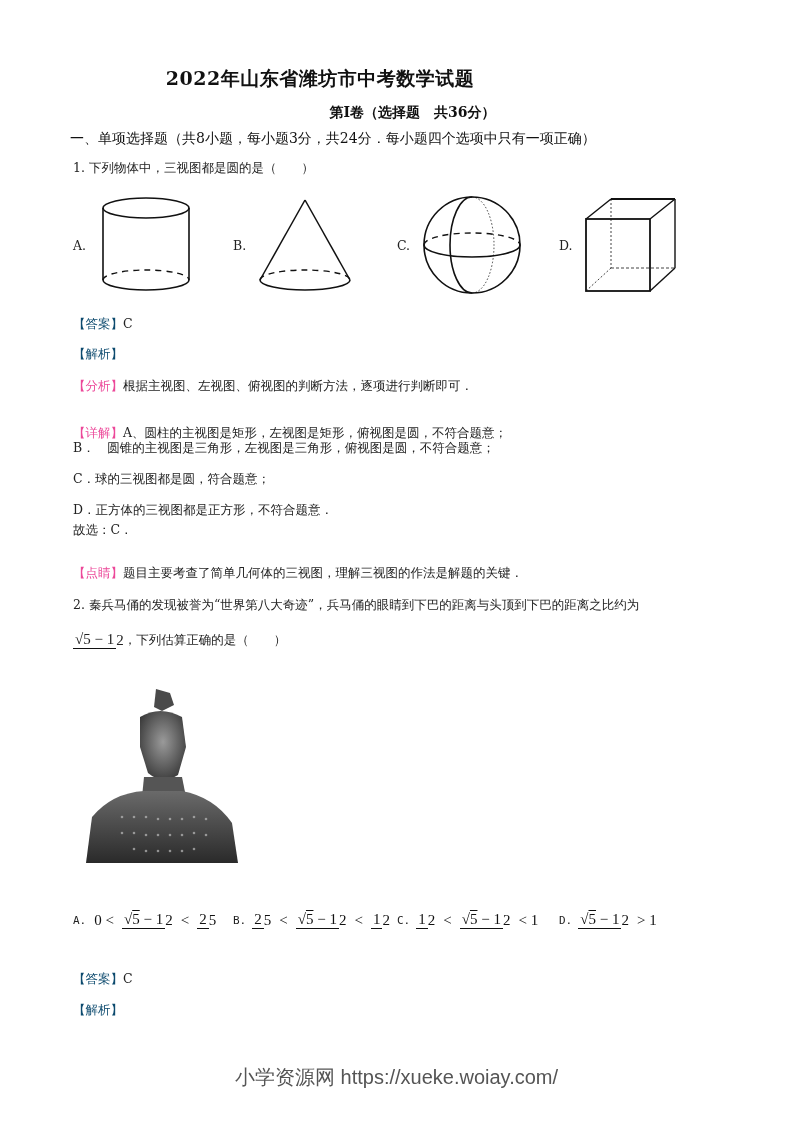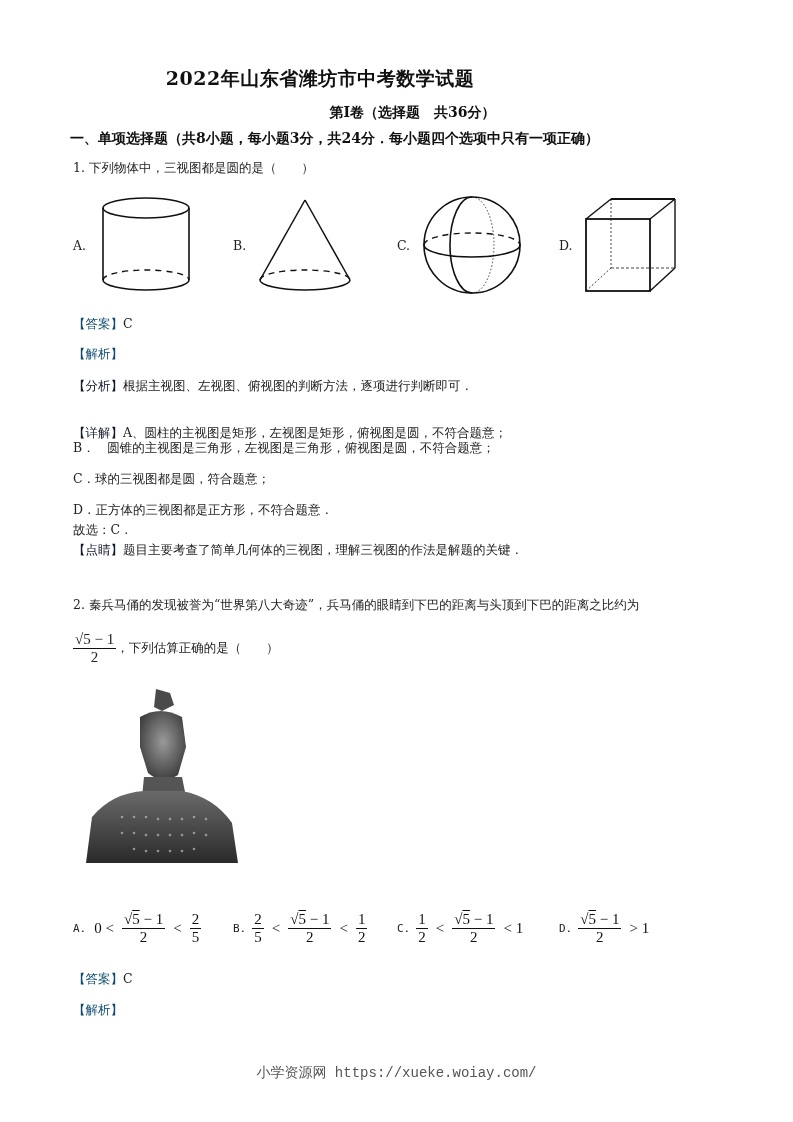--- a/index.html
+++ b/index.html
@@ -11,43 +11,43 @@
     .abs { position: absolute; }
     .title {
       left: 0; width: 640px; top: 66px; text-align: center;
       font-size: 19px; font-weight: bold; letter-spacing: 0.5px;
     }
     .subtitle {
       left: 16px; width: 793px; top: 104px; text-align: center;
       font-size: 14px; font-weight: bold;
     }
     .section {
-      left: 70px; top: 130px; font-size: 14px; font-weight: bold; white-space: nowrap;
+      left: 70px; top: 130px; font-size: 14px; font-weight: normal; white-space: nowrap;
     }
     .line {
       left: 73px; font-size: 12.5px; white-space: nowrap; color: #222;
     }
     .tag { color: #0c4a6e; }
-    .tag-dark { color: #0f172a; }
+    .tag-dark { color: #ec4899; }
     .opt-label { font-size: 12.5px; color: #222; }
     .frac {
-      display: inline-flex; flex-direction: column; align-items: center;
+      display: inline-flex; align-items: center;
       vertical-align: middle; font-family: "Liberation Serif", serif; font-size: 15px;
       line-height: 1.05;
     }
     .frac .num { border-bottom: 1px solid #111; padding: 0 2px; }
     .frac .den { padding-top: 1px; }
     .sqrt { text-decoration: overline; }
     .math { font-family: "Liberation Serif", serif; font-size: 15px; vertical-align: middle; padding: 0 2px;}
     .choice {
       display: flex; align-items: center; gap: 6px; white-space: nowrap;
     }
     .footer {
       left: 0; width: 793px; top: 1064px; text-align: center;
-      font-family: Liberation Mono, monospace; font-size: 14px; color: #555;
+      font-family: Liberation Sans, sans-serif; font-size: 20px; color: #555;
     }
     .warrior {
       left: 82px; top: 687px; width: 158px; height: 180px;
     }
   </style>
 </head>
 <body>
 
 <div class="abs title">2022年山东省潍坊市中考数学试题</div>
 <div class="abs subtitle">第Ⅰ卷（选择题　共36分）</div>
@@ -104,21 +104,21 @@
 <div class="abs line" style="top:378px;">
   <span class="tag-dark">【分析】</span><span>根据主视图、左视图、俯视图的判断方法，逐项进行判断即可．</span>
 </div>
 <div class="abs line" style="top:409px;margin-top:16px;">
   <span class="tag-dark">【详解】</span><span>A、圆柱的主视图是矩形，左视图是矩形，俯视图是圆，不符合题意；</span>
 </div>
 <div class="abs line" style="top:440px;">B．　圆锥的主视图是三角形，左视图是三角形，俯视图是圆，不符合题意；</div>
 <div class="abs line" style="top:471px;">C．球的三视图都是圆，符合题意；</div>
 <div class="abs line" style="top:502px;">D．正方体的三视图都是正方形，不符合题意．</div>
 <div class="abs line" style="top:522px;">故选：C．</div>
-<div class="abs line" style="top:542px;">
+<div class="abs line" style="top:565px;">
   <span class="tag-dark">【点睛】</span><span>题目主要考查了简单几何体的三视图，理解三视图的作法是解题的关键．</span>
 </div>
 
 <div class="abs line" style="top:597px;">2. 秦兵马俑的发现被誉为“世界第八大奇迹”，兵马俑的眼睛到下巴的距离与头顶到下巴的距离之比约为</div>
 <div class="abs line" style="top:632px; display:flex; align-items:center;">
   <span class="frac">
     <span class="num">√5 − 1</span>
     <span class="den">2</span>
   </span>
   <span>，下列估算正确的是（　　）</span>

